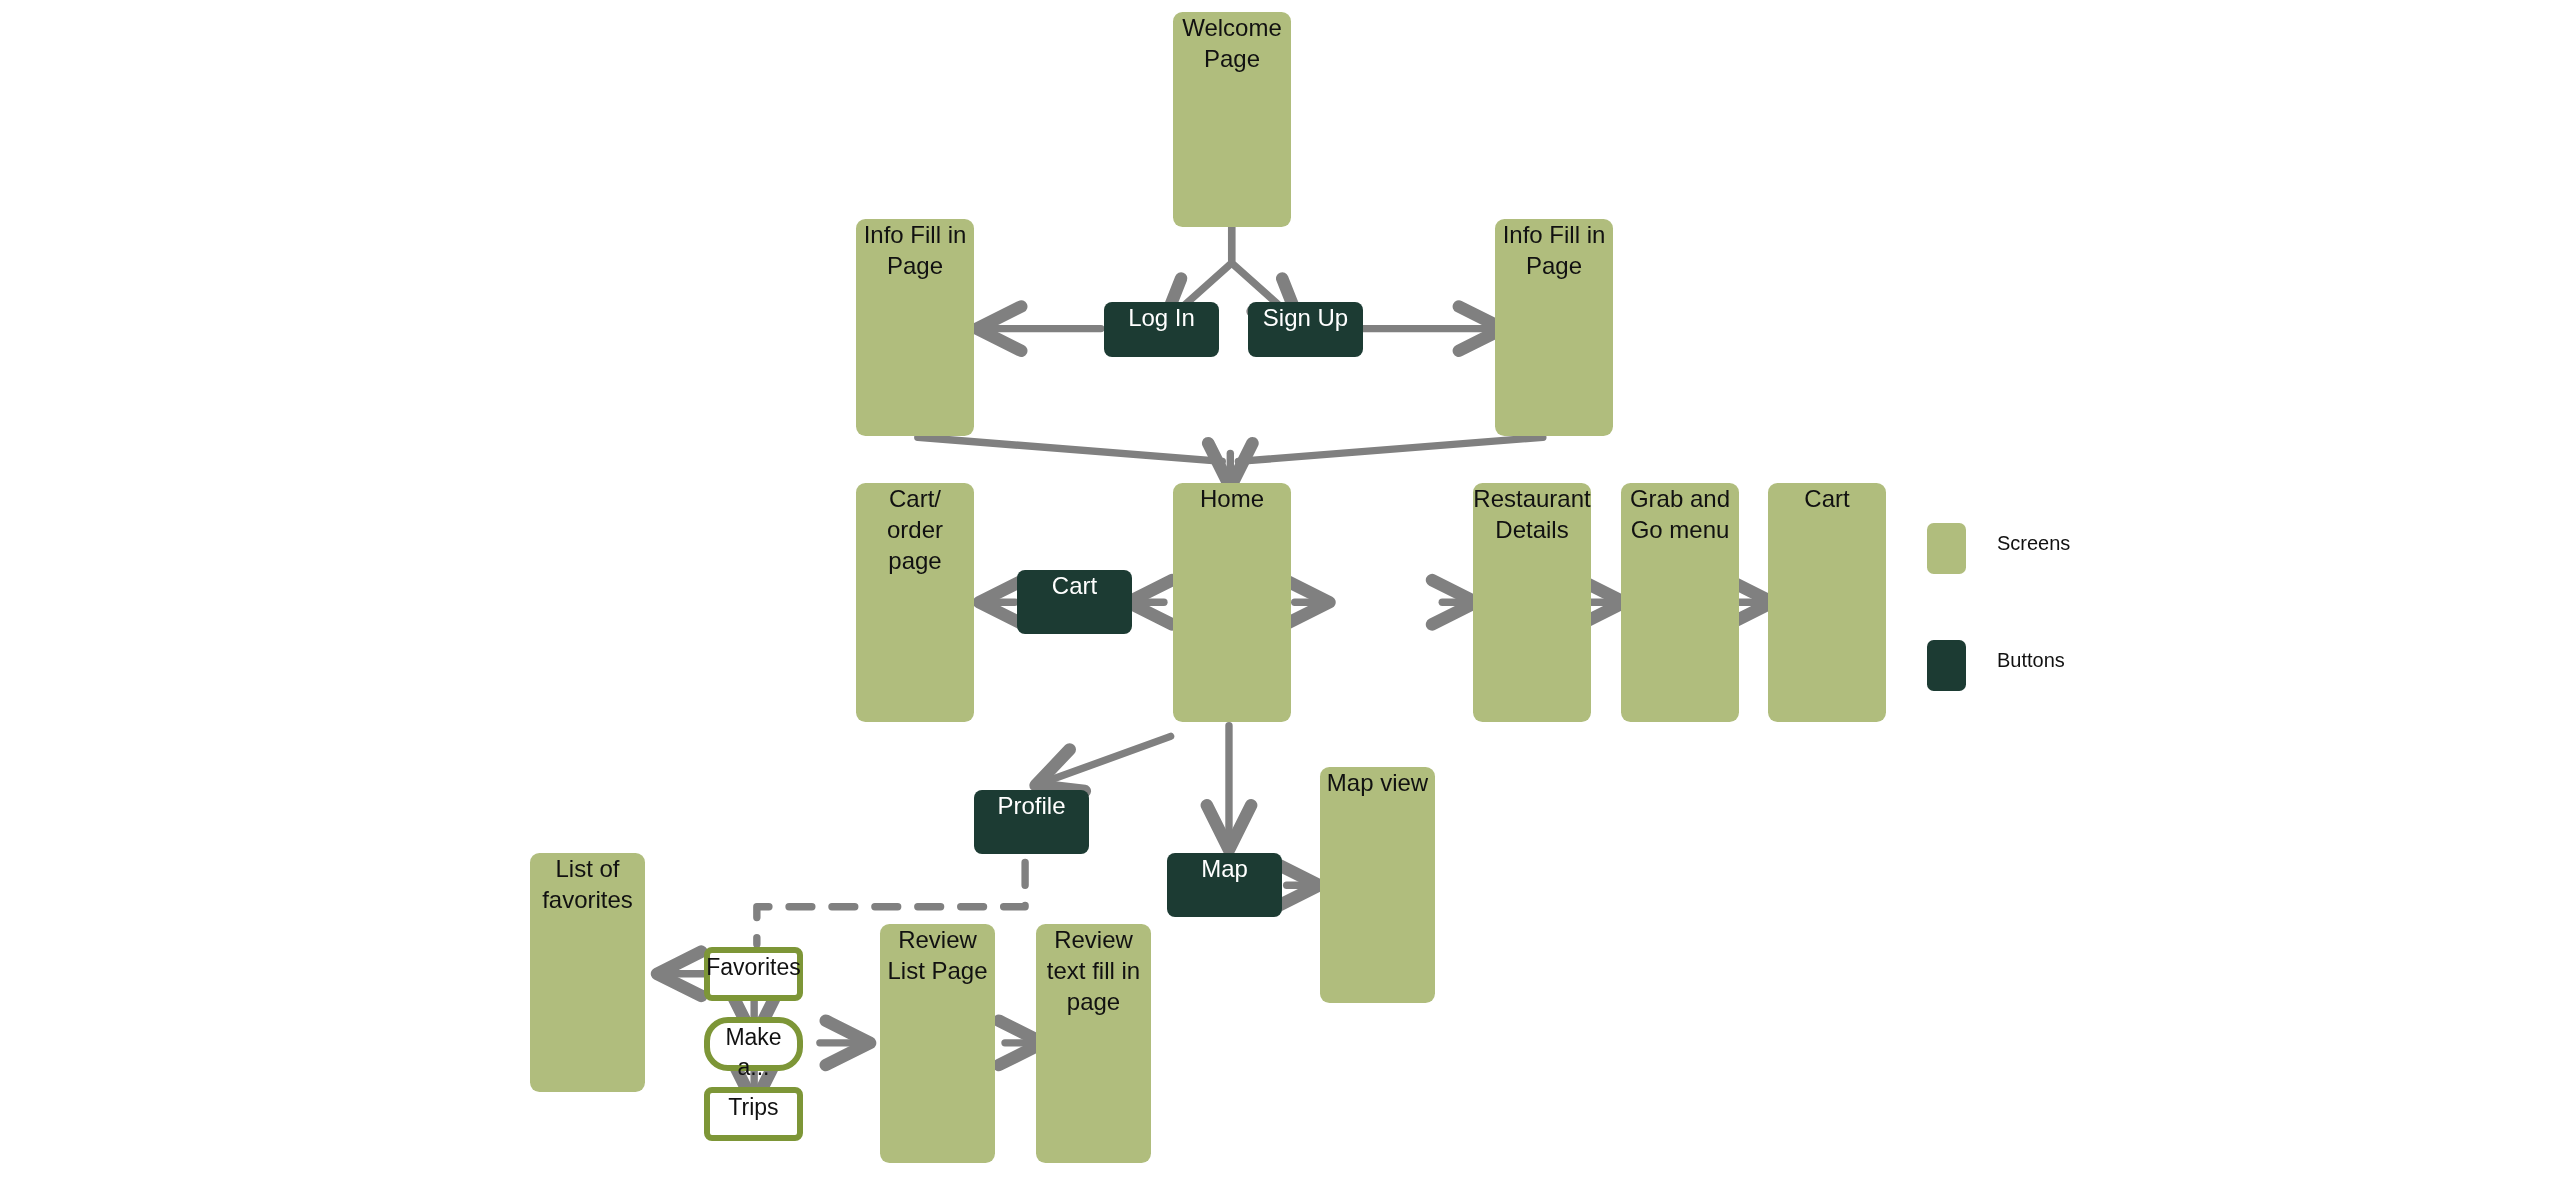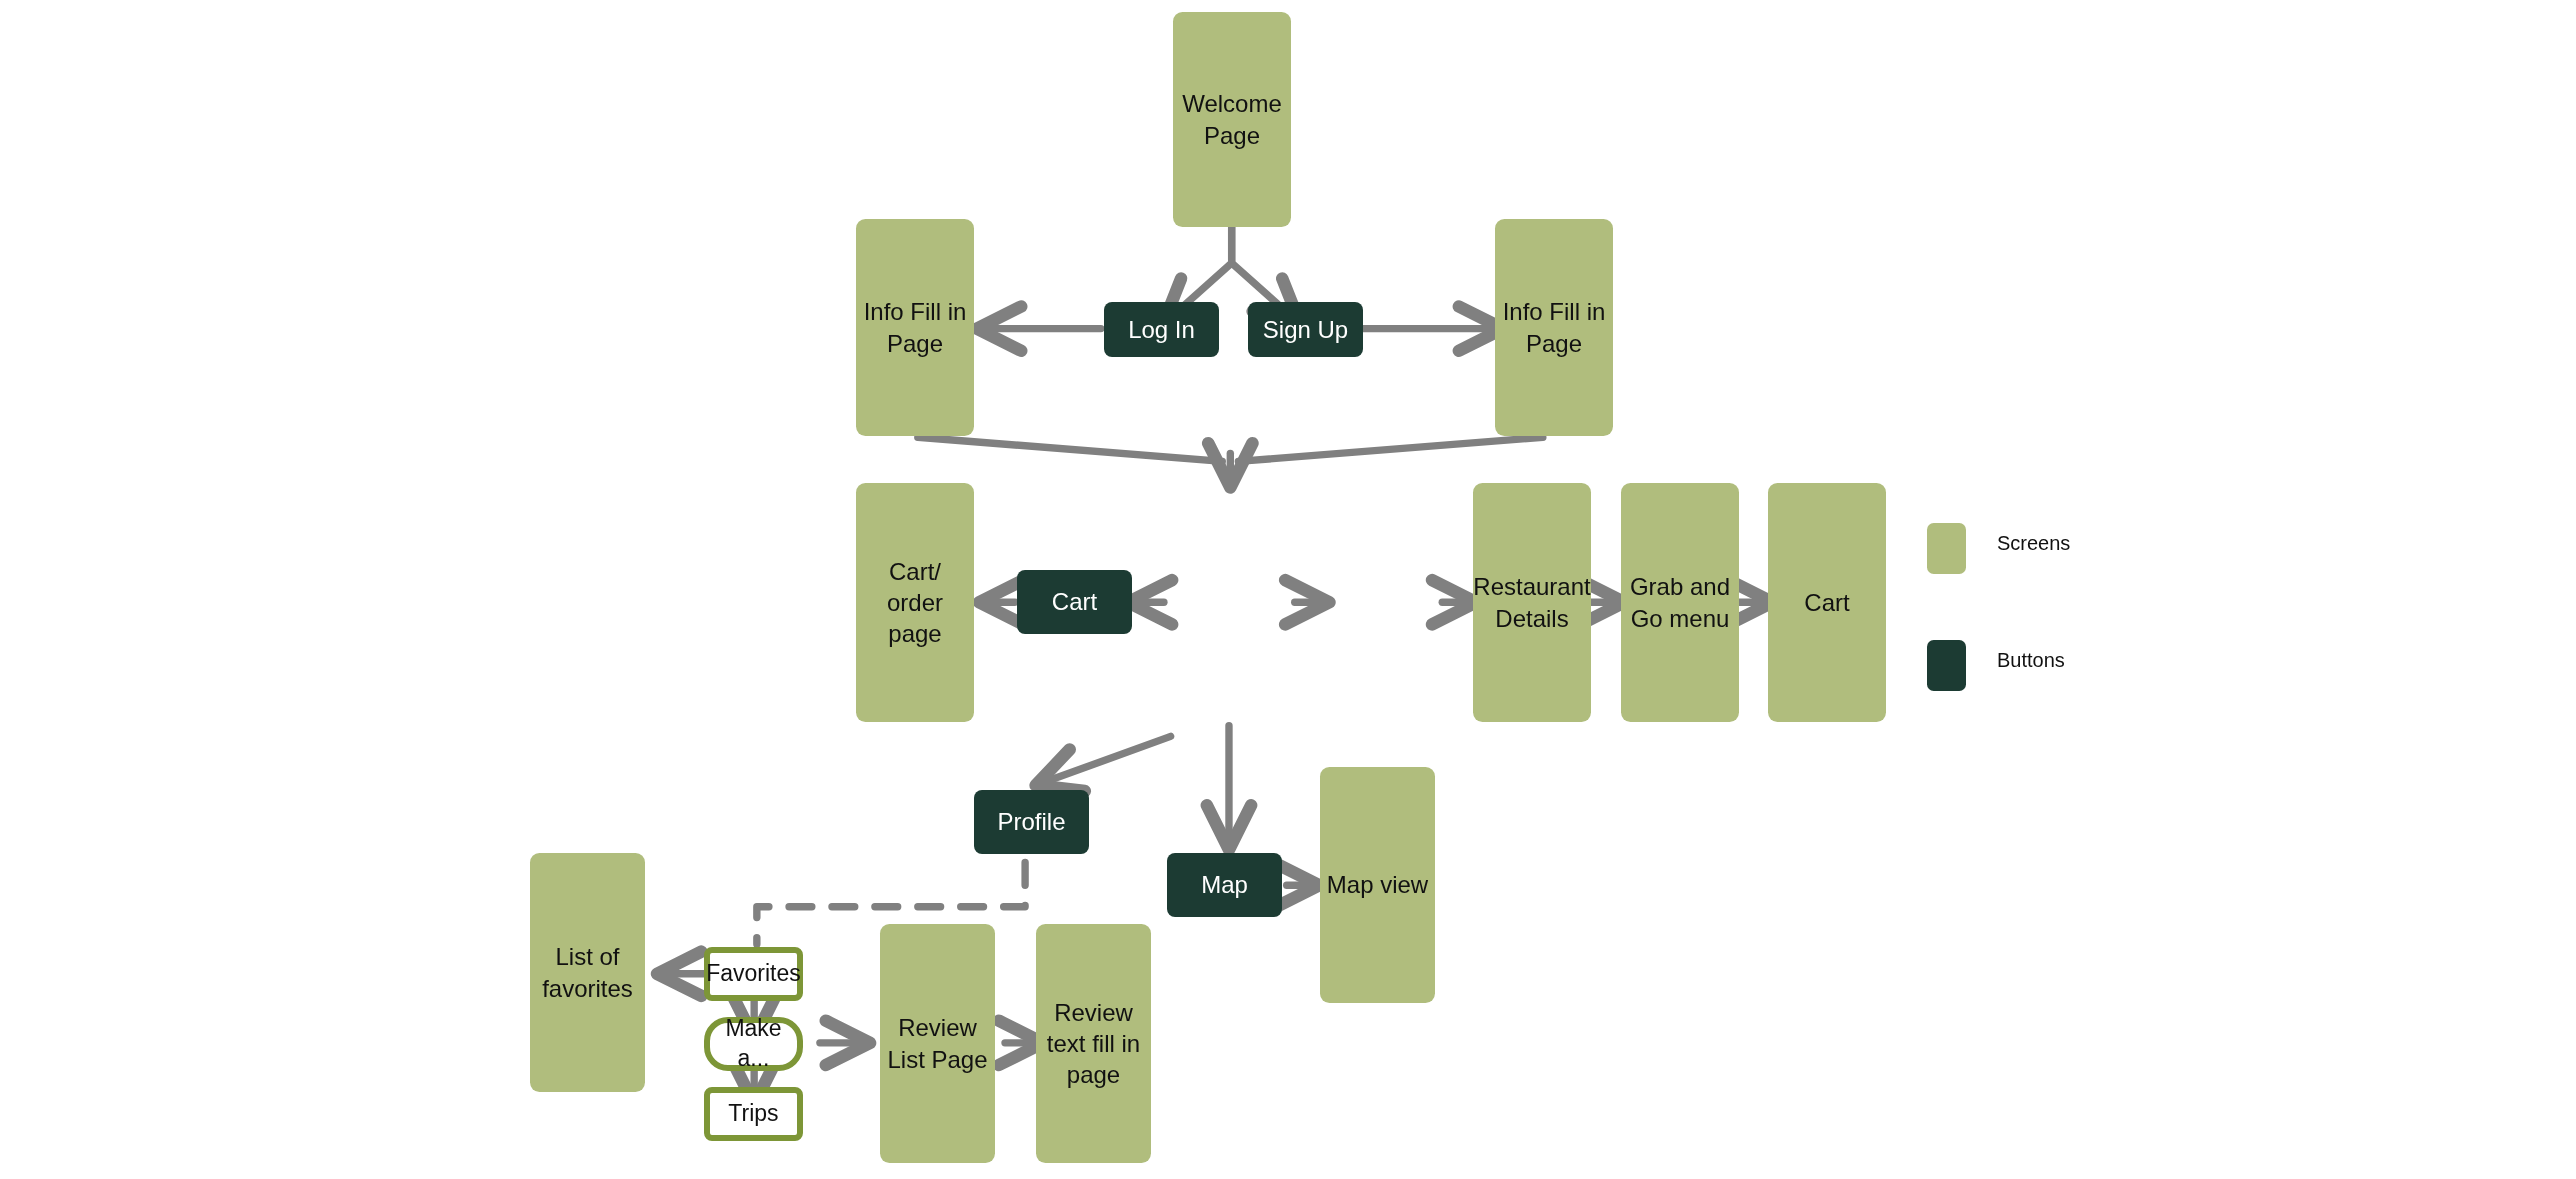--- a/index.html
+++ b/index.html
@@ -1,21 +1,21 @@
 <!DOCTYPE html>
 <html style="font-size:10.7px"><head>
 <meta charset="utf-8">
 <style>
   html,body{margin:0;padding:0;background:#ffffff;}
   body{width:2576px;height:1179px;position:relative;overflow:hidden;
        font-family:"Liberation Sans","DejaVu Sans",sans-serif;}
   #canvas{position:absolute;inset:0;width:2576px;height:1179px;}
   svg.edges{position:absolute;left:0;top:0;width:2576px;height:1179px;pointer-events:none;}
 
-  .node{position:absolute;box-sizing:border-box;display:flex;align-items:center;
+  .node{position:absolute;box-sizing:border-box;display:flex;align-items:flex-start;
         justify-content:center;text-align:center;line-height:1.30;}
   .screen{background:#b0bd7d;border-radius:9.4px;color:#111111;font-size:24px;}
   .button{background:#1c3b33;border-radius:8px;color:#ffffff;font-size:24px;}
   .tab{background:#ffffff;border:6px solid #7d9637;border-radius:8px;color:#111111;font-size:23px;}
 
   .legend{position:absolute;left:1927px;top:523px;width:315px;}
   .legend-row{position:relative;height:59px;margin-bottom:58px;}
   .legend-swatch{position:absolute;left:0;top:0;width:39px;height:51px;border-radius:6.7px;}
   .legend-swatch.screens{background:#b0bd7d;}
   .legend-swatch.buttons{background:#1c3b33;}
@@ -94,20 +94,23 @@
   <div class="node screen" style="left:856px;top:483px;width:118px;height:239px;">
     <span style="white-space:pre-line;">Cart/
 order
 page</span>
   </div>
 
   <div class="node button" style="left:1017px;top:570px;width:115px;height:64px;">
     <span>Cart</span>
   </div>
 
+  <div class="node screen" style="left:1173px;top:483px;width:118px;height:239px;">
+    <span style="white-space:pre-line;">Home</span>
+  </div>
 
 
   <div class="node screen" style="left:1473px;top:483px;width:118px;height:239px;">
     <span style="white-space:pre-line;">Restaurant
 Details</span>
   </div>
 
   <div class="node screen" style="left:1621px;top:483px;width:118px;height:239px;">
     <span style="white-space:pre-line;">Grab and
 Go menu</span>

